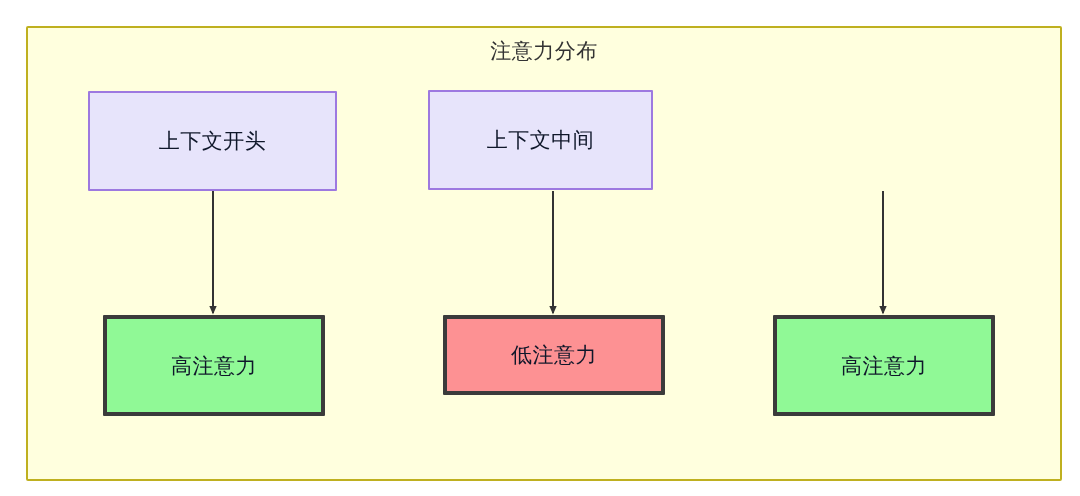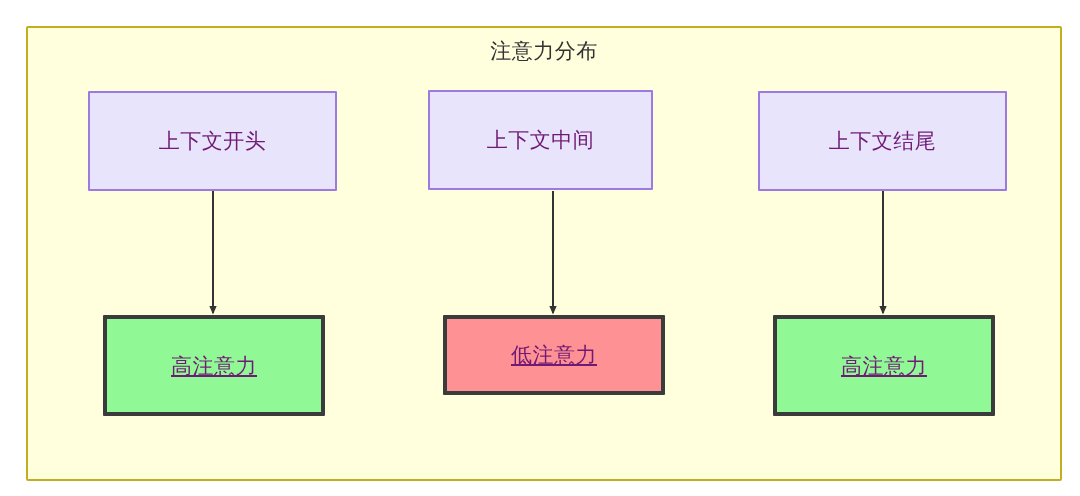--- a/index.html
+++ b/index.html
@@ -49,35 +49,34 @@
   }
 
   
   .node {
     position: absolute;
     box-sizing: border-box;
     display: flex;
     align-items: center;
     justify-content: center;
     font-size: 21px;
-    color: #701a75;
+    color: #0f172a;
     letter-spacing: 0.5px;
     white-space: nowrap;
     border-radius: 1px;
     text-align: center;
   }
 
   .node.context {
     background: #e7e4fb;
     border: 2px solid #9d79e0;
   }
 
   .node.attention {
     border: 4px solid #3b3b3b;
-    text-decoration: underline;
   }
 
   .node.attention.high {
     background: #90f996;
   }
 
   .node.attention.low {
     background: #fd9193;
   }
 
@@ -127,21 +126,20 @@
 
     <g>
       <line x1="883" y1="191" x2="883" y2="313" stroke="#333333" stroke-width="2" marker-end="url(#arrowhead)"></line>
     </g>
   </svg>
 
   <div class="node context ctx-start">上下文开头</div>
 
   <div class="node context ctx-middle">上下文中间</div>
 
-  <div class="node context ctx-end">上下文结尾</div>
 
   <div class="node attention high att-start">高注意力</div>
 
   <div class="node attention low att-middle">低注意力</div>
 
   <div class="node attention high att-end">高注意力</div>
 
 </div>
 
 </body></html>

